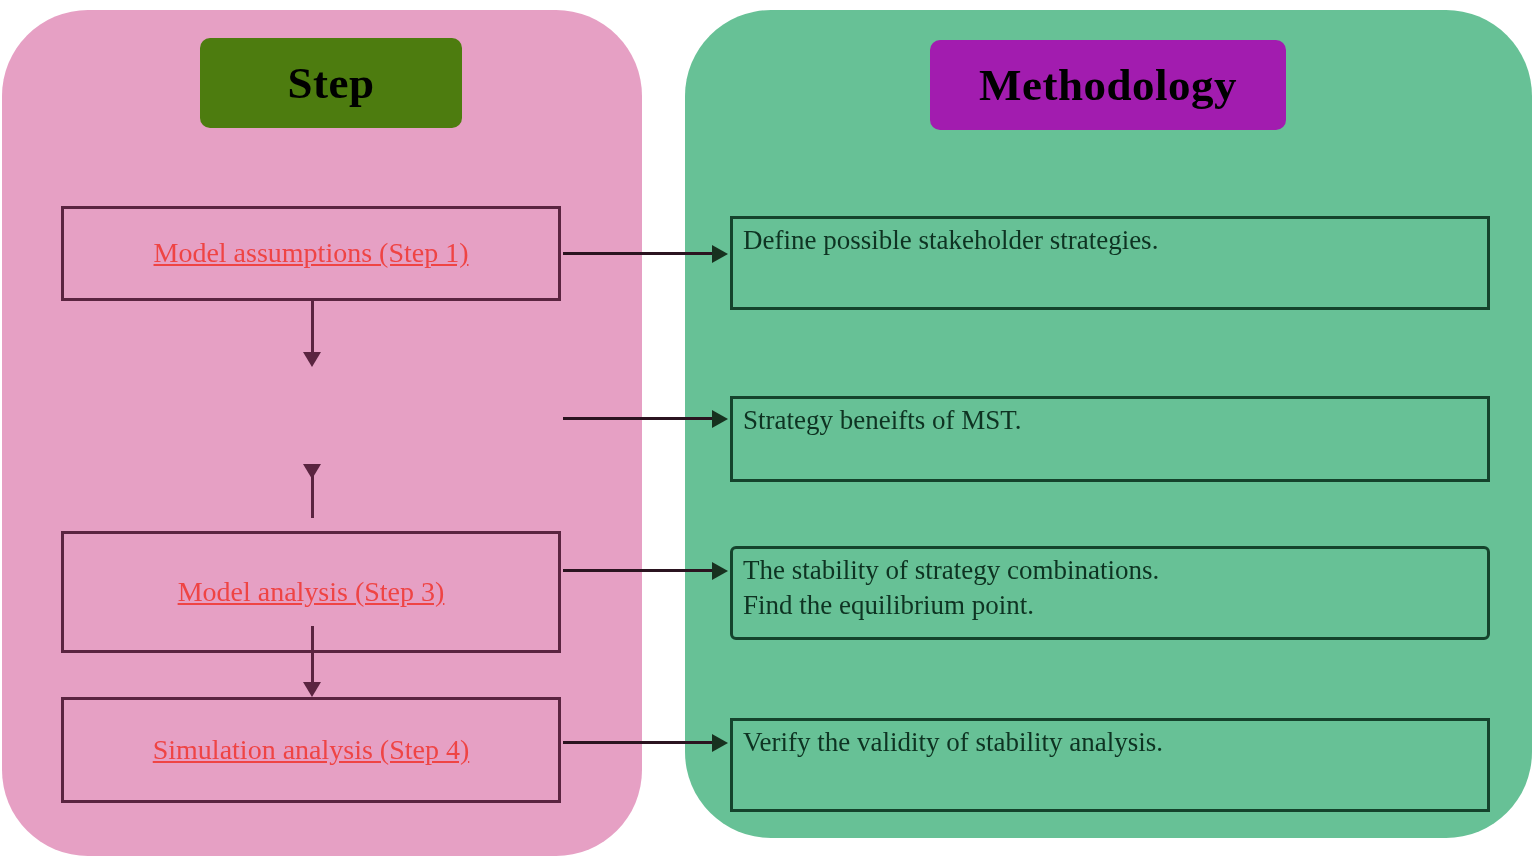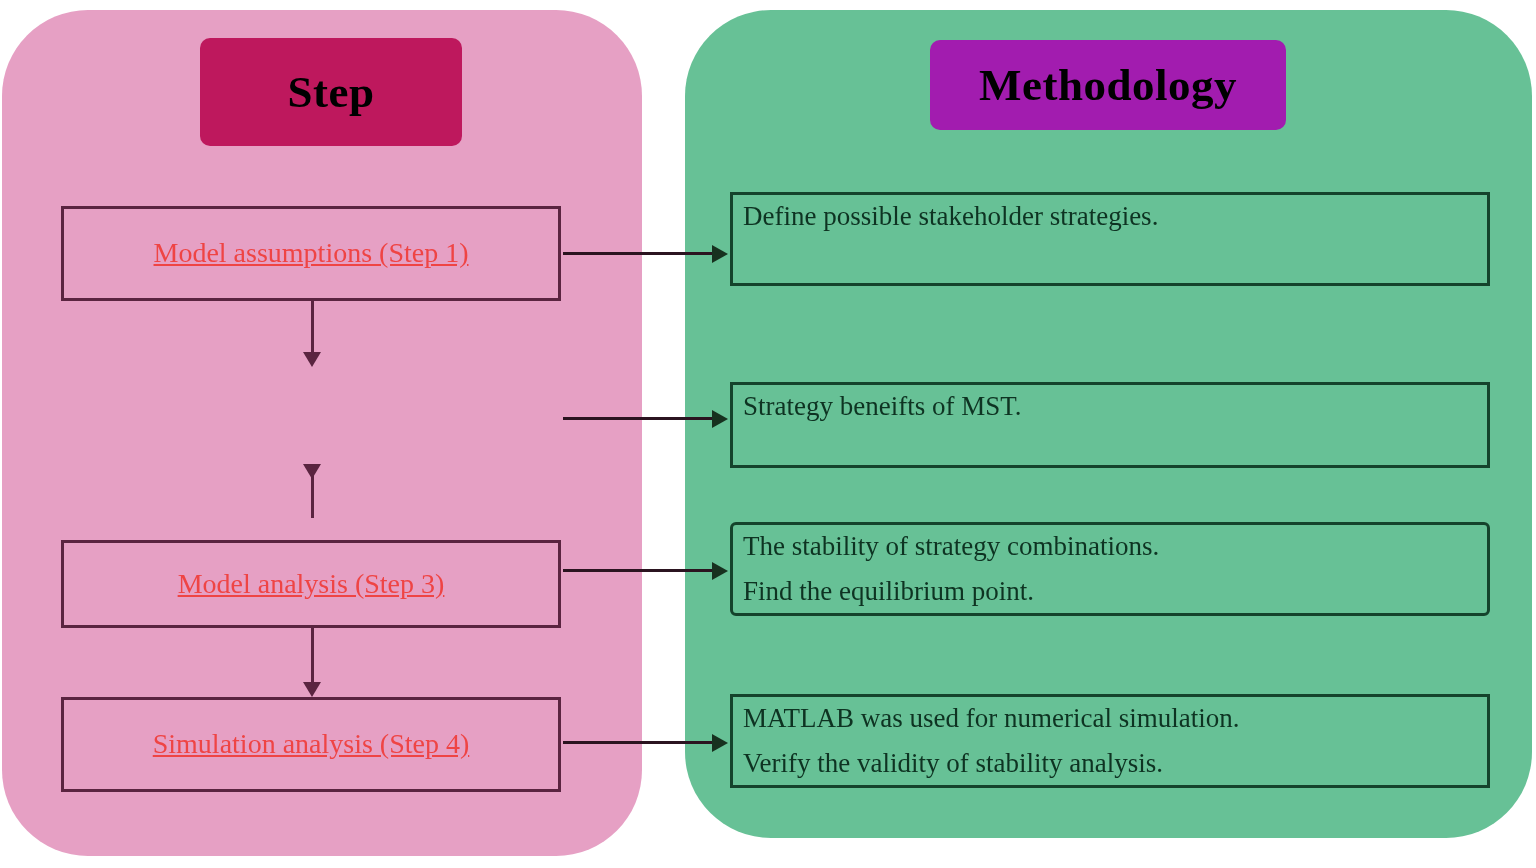--- a/index.html
+++ b/index.html
@@ -26,22 +26,22 @@
 
   
   .badge{
     position:absolute;
     display:flex;align-items:center;justify-content:center;
     font-weight:bold;
     color:#000000;
     letter-spacing:.5px;
   }
   #step-badge{
-    left:200px;top:38px;width:262px;height:108px;
-    background:#be185d;
+    left:200px;top:38px;width:262px;height:90px;
+    background:#4d7c0f;
     border-radius:10px;
     font-size:45px;
   }
   #methodology-badge{
     left:930px;top:40px;width:356px;height:90px;
     background:#a21caf;
     border-radius:10px;
     font-size:45px;
   }
 
@@ -54,38 +54,39 @@
     display:flex;align-items:center;justify-content:center;
     text-align:center;
     color:#ef4444;
     font-size:28px;
     line-height:1.22;
     box-sizing:border-box;
     text-decoration:underline;
   }
   #step-box-1{top:206px;height:95px;}
   #step-box-2{top:366px;height:100px;}
-  #step-box-3{top:531px;height:88px;margin-top:9px;}
-  #step-box-4{top:697px;height:95px;}
+  #step-box-3{top:531px;height:122px;}
+  #step-box-4{top:697px;height:106px;}
 
   
   .meth-box{
     position:absolute;
     left:730px;width:760px;
     border:3px solid #15432C;
     background:transparent;
-    display:flex;flex-direction:column;justify-content:space-between;
+    display:flex;flex-direction:column;justify-content:flex-start;
     color:#0E3322;
     font-size:27px;
     line-height:1.30;
     padding:4px 10px;
     box-sizing:border-box;
+    margin-top:24px;
   }
   #meth-box-1{top:192px;height:94px;}
-  #meth-box-2{top:382px;height:86px;}
+  #meth-box-2{top:372px;height:86px;}
   #meth-box-3{top:522px;height:94px;border-radius:6px;}
   #meth-box-4{top:694px;height:94px;}
   .meth-line{display:block;white-space:nowrap;}
 
   
   .v-conn{position:absolute;left:311px;width:3px;background:#5A2440;}
   #v-conn-1{top:301px;height:53px;}
   #v-conn-2{top:466px;height:52px;}
   #v-conn-3{top:626px;height:58px;}
   .v-arrow{
@@ -163,17 +164,16 @@
   <div class="meth-box" id="meth-box-2">
     <span class="meth-line">Strategy beneifts of MST.</span>
   </div>
 
   <div class="meth-box" id="meth-box-3">
     <span class="meth-line">The stability of strategy combinations.</span>
     <span class="meth-line">Find the equilibrium point.</span>
   </div>
 
   <div class="meth-box" id="meth-box-4">
-    <span class="meth-line">MATLAB was used for numerical simulation.</span>
     <span class="meth-line">Verify the validity of stability analysis.</span>
   </div>
 
 </div>
 
 </body></html>

